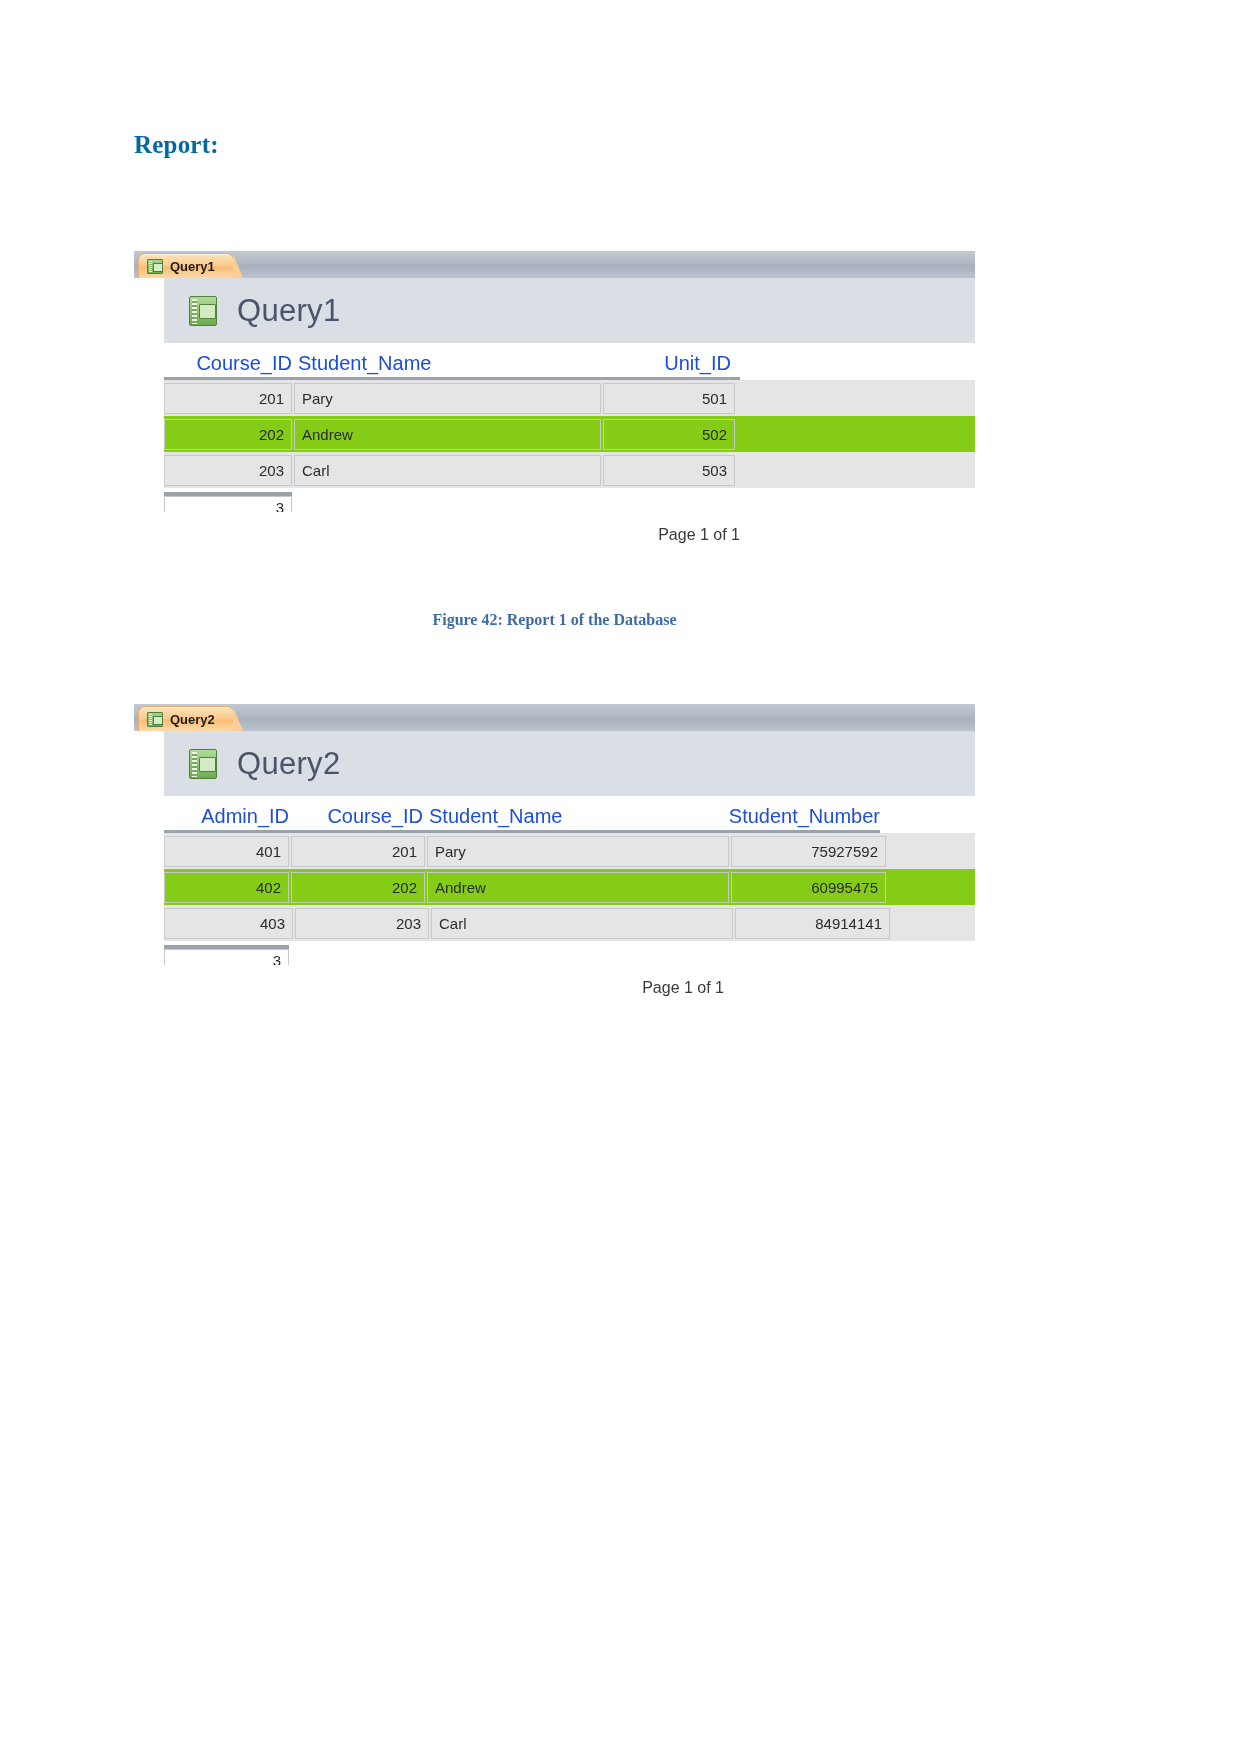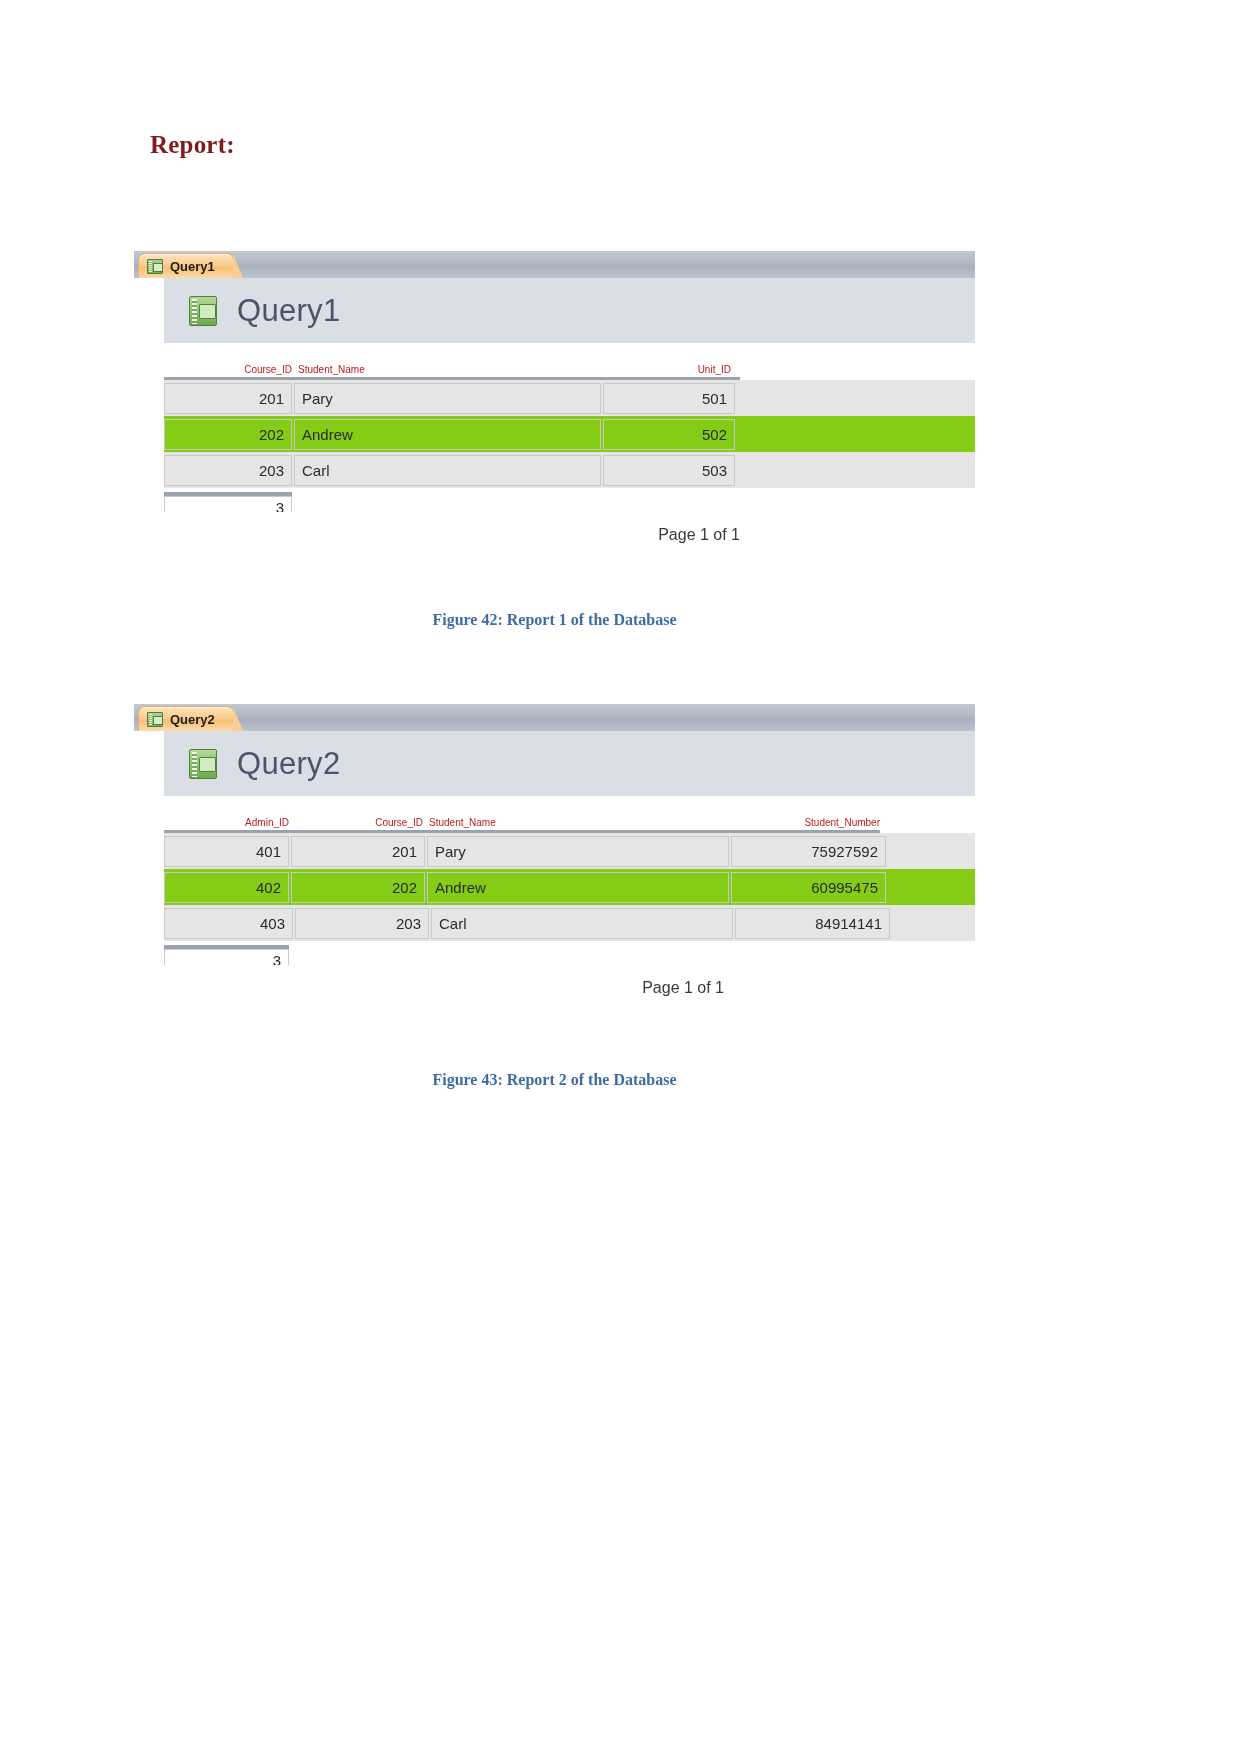--- a/index.html
+++ b/index.html
@@ -19,26 +19,26 @@
   .page {
     position: relative;
     width: 1241px;
     height: 1754px;
     background: #ffffff;
   }
 
   
   .doc-heading {
     position: absolute;
-    left: 150px;
+    left: 134px;
     top: 131px;
     font-family: "Liberation Serif", serif;
     font-size: 25px;
     font-weight: bold;
-    color: #7f1d1d;
+    color: #0369a1;
     letter-spacing: 0.2px;
   }
 
   
   .report-block {
     position: absolute;
     left: 134px;
     width: 841px;
   }
 
@@ -165,22 +165,22 @@
   }
 
   
   .col-head-row {
     display: flex;
     align-items: flex-end;
     height: 34px;
     padding-top: 6px;
   }
   .col-head {
-    font-size: 10px;
-    color: #b91c1c;
+    font-size: 20px;
+    color: #1d4ed8;
     font-family: "Liberation Sans", sans-serif;
     white-space: nowrap;
     padding-bottom: 2px;
   }
   .col-head.right { text-align: right; }
   .col-head.left  { text-align: left; padding-left: 6px; }
 
   .head-rule {
     height: 3px;
     background: #9aa3ac;
@@ -351,15 +351,14 @@
 
       <div class="total-wrap">
         <div class="total-rule" style="width:125px;"></div>
         <div class="count-cell" style="width:125px;">3</div>
       </div>
 
       <div class="page-footer" style="width:560px; text-align:right;">Page 1 of 1</div>
     </div>
   </div>
 
-  <div class="figure-caption" style="top:1071px;">Figure 43: Report 2 of the Database</div>
 
 </div>
 
 </body></html>

